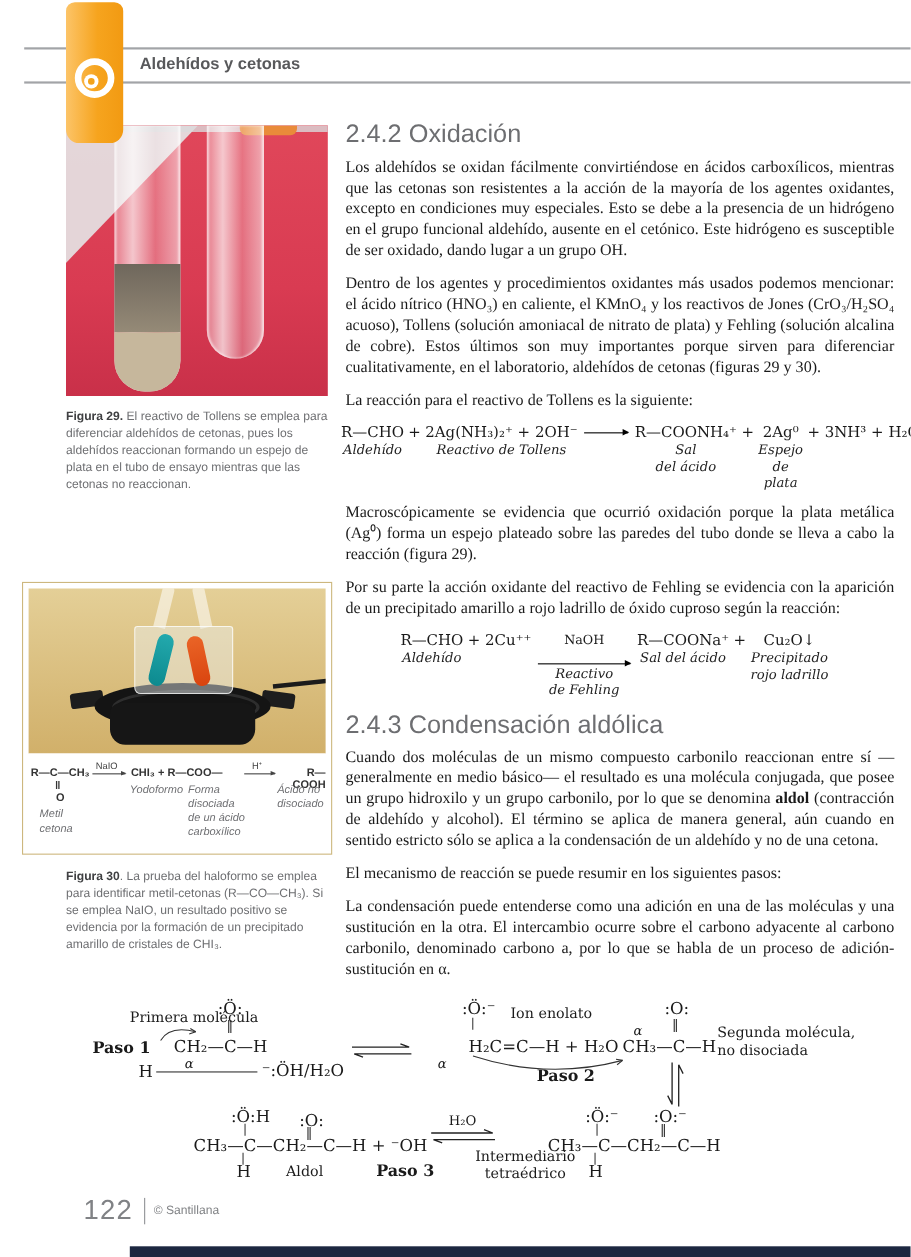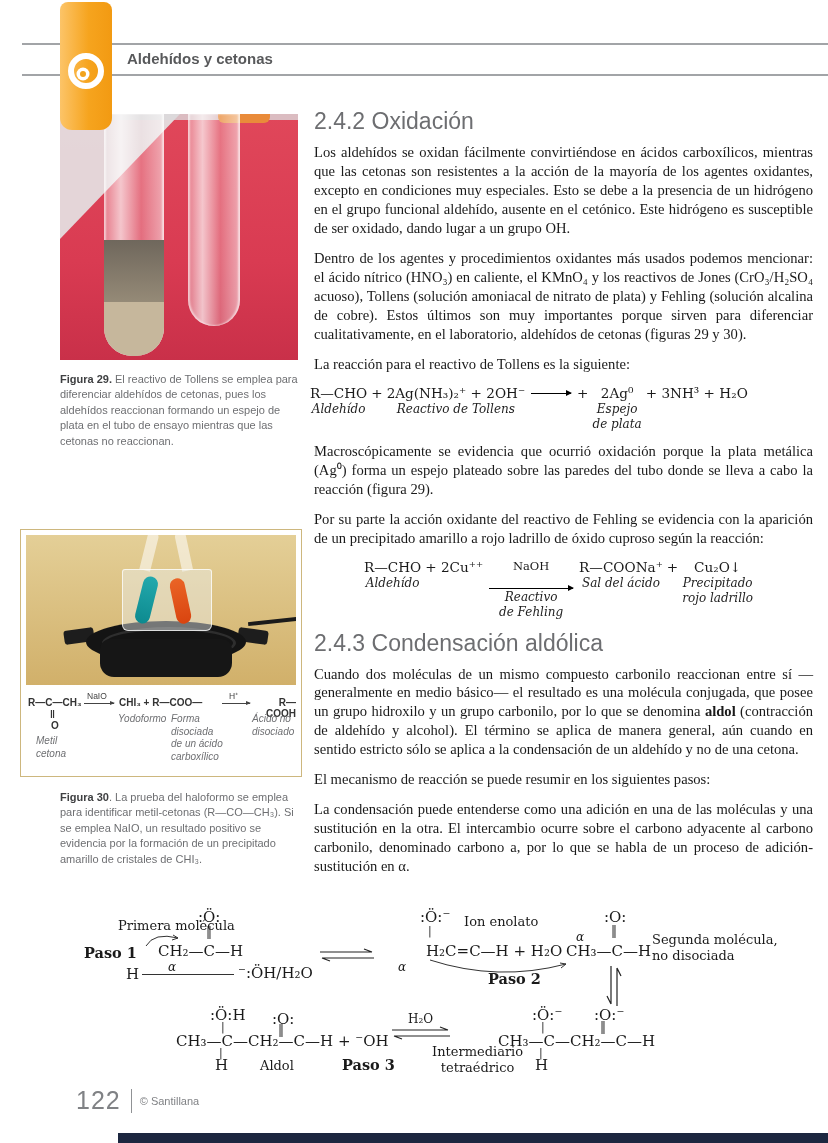--- a/index.html
+++ b/index.html
@@ -178,20 +178,25 @@
           <span class="eq-f">+</span>
         </div>
       <div class="eq-seg">
           <span class="eq-f">2Ag(NH₃)₂⁺ + 2OH⁻</span>
         <span class="eq-l">Reactivo de Tollens</span>
         </div>
       <div class="eq-seg">
           <span class="arrow-line"></span>
         </div>
       <div class="eq-seg">
+          <span class="eq-f">R—COONH₄⁺</span>
+        <span class="eq-l">Sal
+del ácido</span>
+        </div>
+      <div class="eq-seg">
           <span class="eq-f">+</span>
         </div>
       <div class="eq-seg">
           <span class="eq-f">2Ag⁰</span>
         <span class="eq-l">Espejo
 de plata</span>
         </div>
       <div class="eq-seg">
           <span class="eq-f">+ 3NH³ + H₂O</span>
         </div>

